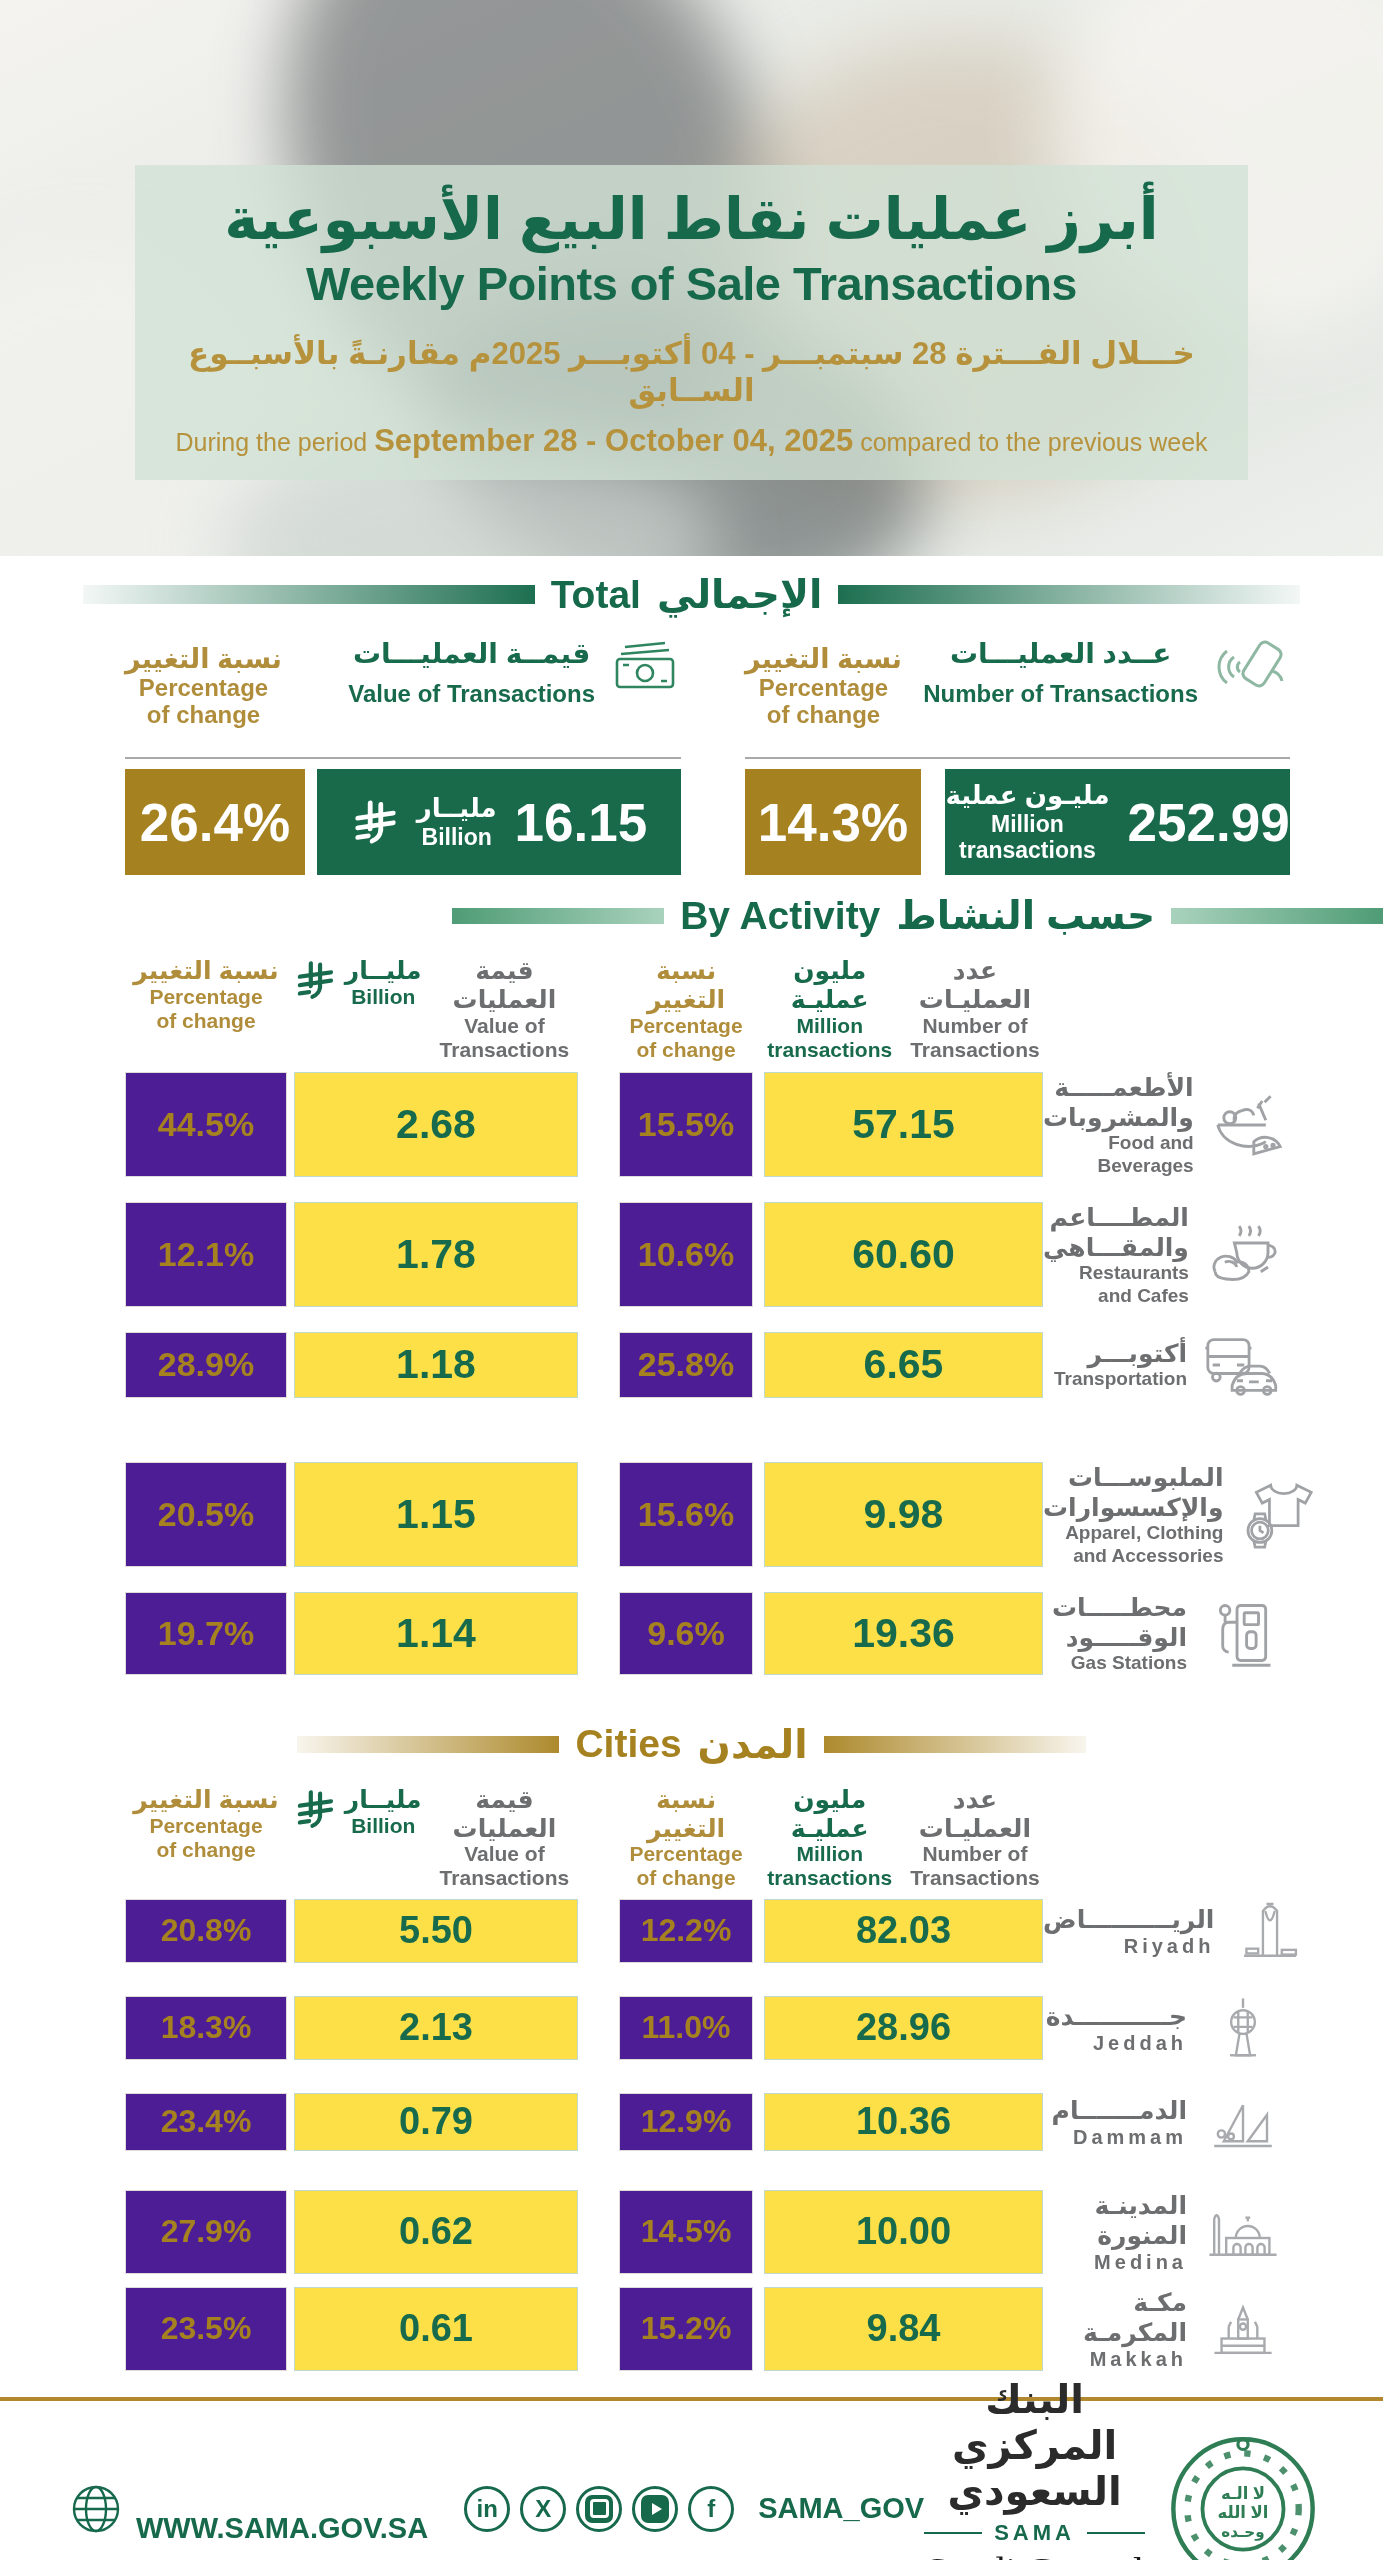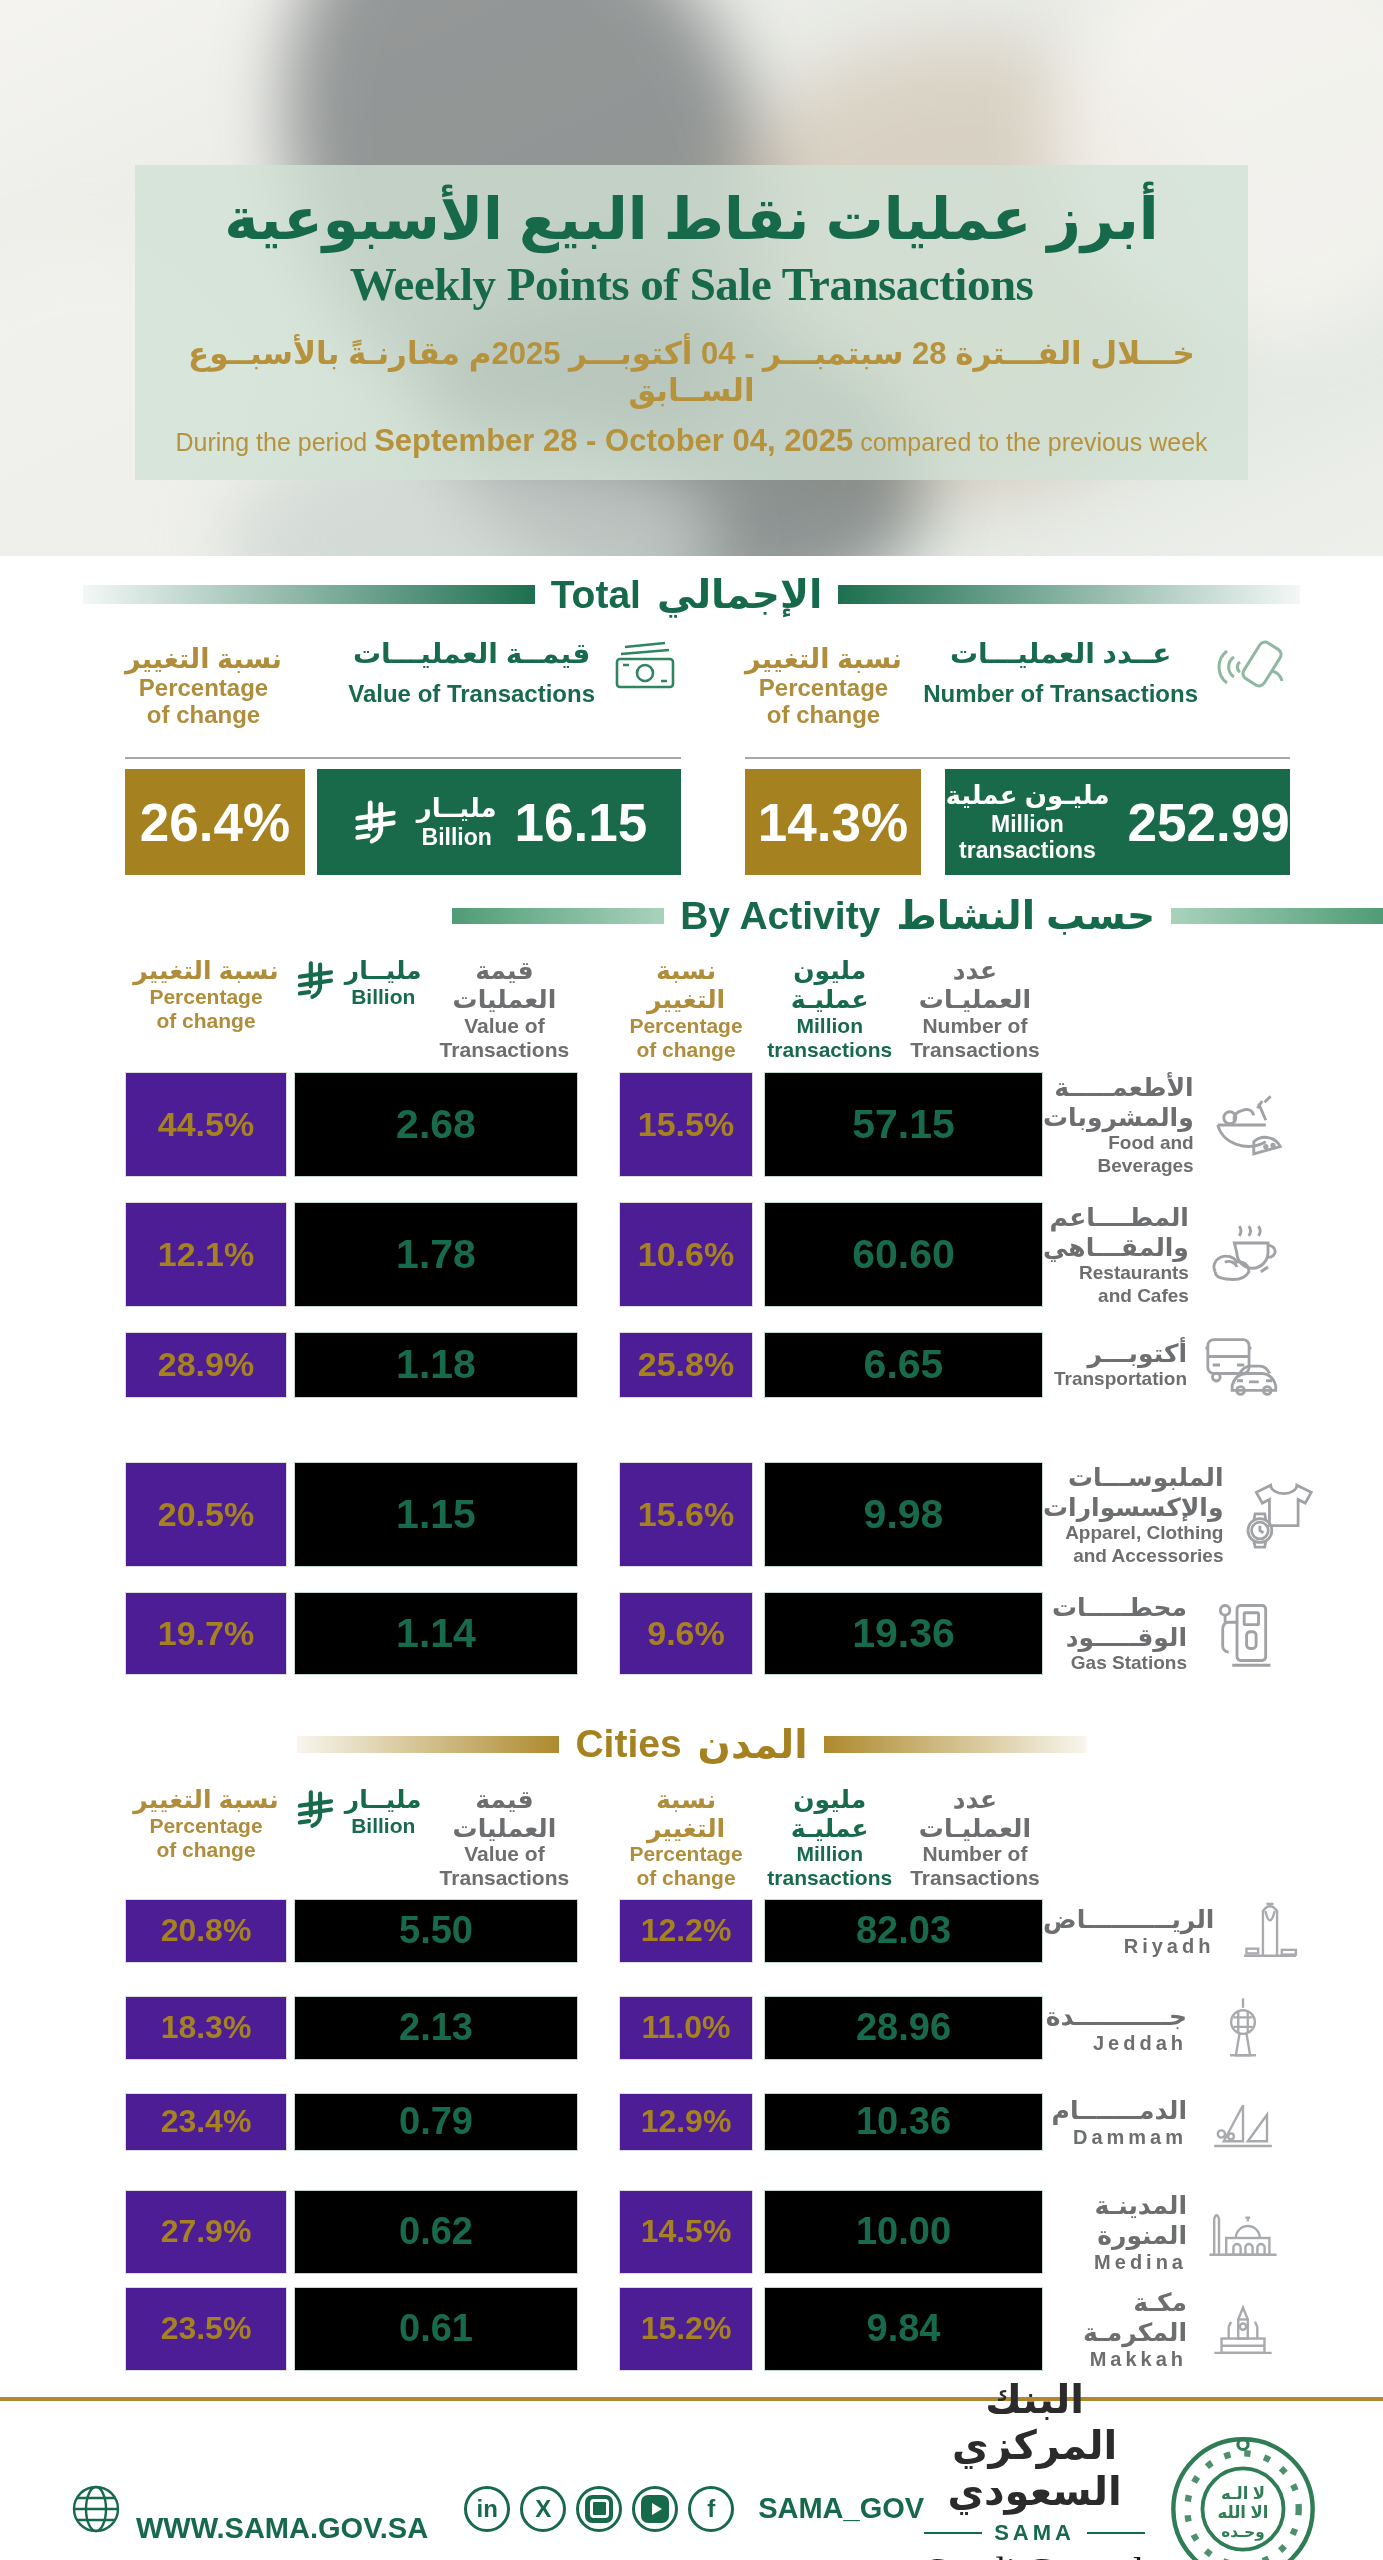--- a/index.html
+++ b/index.html
@@ -13,21 +13,21 @@
   .b1{left:300px;top:-140px;width:460px;height:620px;background:#4b5053;opacity:.55;transform:rotate(-24deg);}
   .b2{left:700px;top:40px;width:520px;height:460px;background:#c9b69e;opacity:.45;}
   .b3{left:430px;top:300px;width:500px;height:300px;background:#3a4144;opacity:.5;transform:rotate(14deg);}
   .b4{left:1050px;top:-80px;width:420px;height:420px;background:#f7f5f1;opacity:.8;}
   .b5{left:-120px;top:240px;width:420px;height:420px;background:#f2f2ee;opacity:.8;}
   .b6{left:220px;top:430px;width:500px;height:220px;background:#cfd6d2;opacity:.7;}
   .hero-panel{position:absolute;left:135px;right:135px;top:165px;bottom:76px;
         background:rgba(209,226,213,0.78);display:flex;flex-direction:column;
         align-items:center;justify-content:center;text-align:center;}
   .title-ar{margin:0;font-size:58px;line-height:1.15;font-weight:bold;color:#17694c;}
-  .title-en{margin:4px 0 0;font-size:47px;font-weight:bold;color:#17694c;letter-spacing:-0.5px;font-family:Liberation Serif, serif;}
+  .title-en{margin:4px 0 0;font-size:47px;font-weight:bold;color:#17694c;letter-spacing:-0.5px;}
   .period-ar{margin:24px 0 0;font-size:31px;font-weight:bold;color:#b6923c;}
   .period-en{margin:14px 0 0;font-size:25px;color:#b6923c;font-weight:500;}
   .period-en b{font-size:31px;font-weight:bold;}
 
   
   .sec-head{display:flex;align-items:center;justify-content:center;gap:16px;}
   .sec-head .t-en,.sec-head .t-ar{font-size:39px;font-weight:bold;white-space:nowrap;}
   .green-sec .t-en,.green-sec .t-ar{color:#17694c;}
   .gold-sec .t-en,.gold-sec .t-ar{color:#a5821f;}
   .bar{height:19px;display:inline-block;}
@@ -85,21 +85,21 @@
   .valh,.cnth{display:flex;justify-content:center;align-items:flex-start;}
   .riyal-sm{margin-top:2px;}
 
   .row{margin-top:0;}
   .row-act{height:62px;margin-bottom:68px;}
   .row-city{height:54px;margin-bottom:43px;}
   .rows-act{margin-top:10px;}
   .rows-city{margin-top:8px;}
   .pbox{background:#4c1d95;border:1px solid #dddcd9;color:#a5821f;font-weight:bold;
         height:100%;display:flex;align-items:center;justify-content:center;box-sizing:border-box;}
-  .vbox{background:#000000;border:1px solid #bfdacd;color:#186a4c;font-weight:bold;
+  .vbox{background:#fde047;border:1px solid #bfdacd;color:#186a4c;font-weight:bold;
         height:100%;display:flex;align-items:center;justify-content:center;box-sizing:border-box;}
   .row-act .pbox{font-size:34px;}
   .row-act .vbox{font-size:41px;}
   .row-city .pbox{font-size:32px;}
   .row-city .vbox{font-size:38px;}
   .rlabel{text-align:right;color:#6d6e70;font-weight:bold;line-height:1.2;padding-right:8px;}
   .rlabel .ar{display:block;font-size:25px;}
   .rlabel .en{display:block;font-size:19px;}
   .rlabel-city .en{letter-spacing:4px;font-size:20px;}
   .ricon{display:flex;align-items:center;justify-content:center;}

